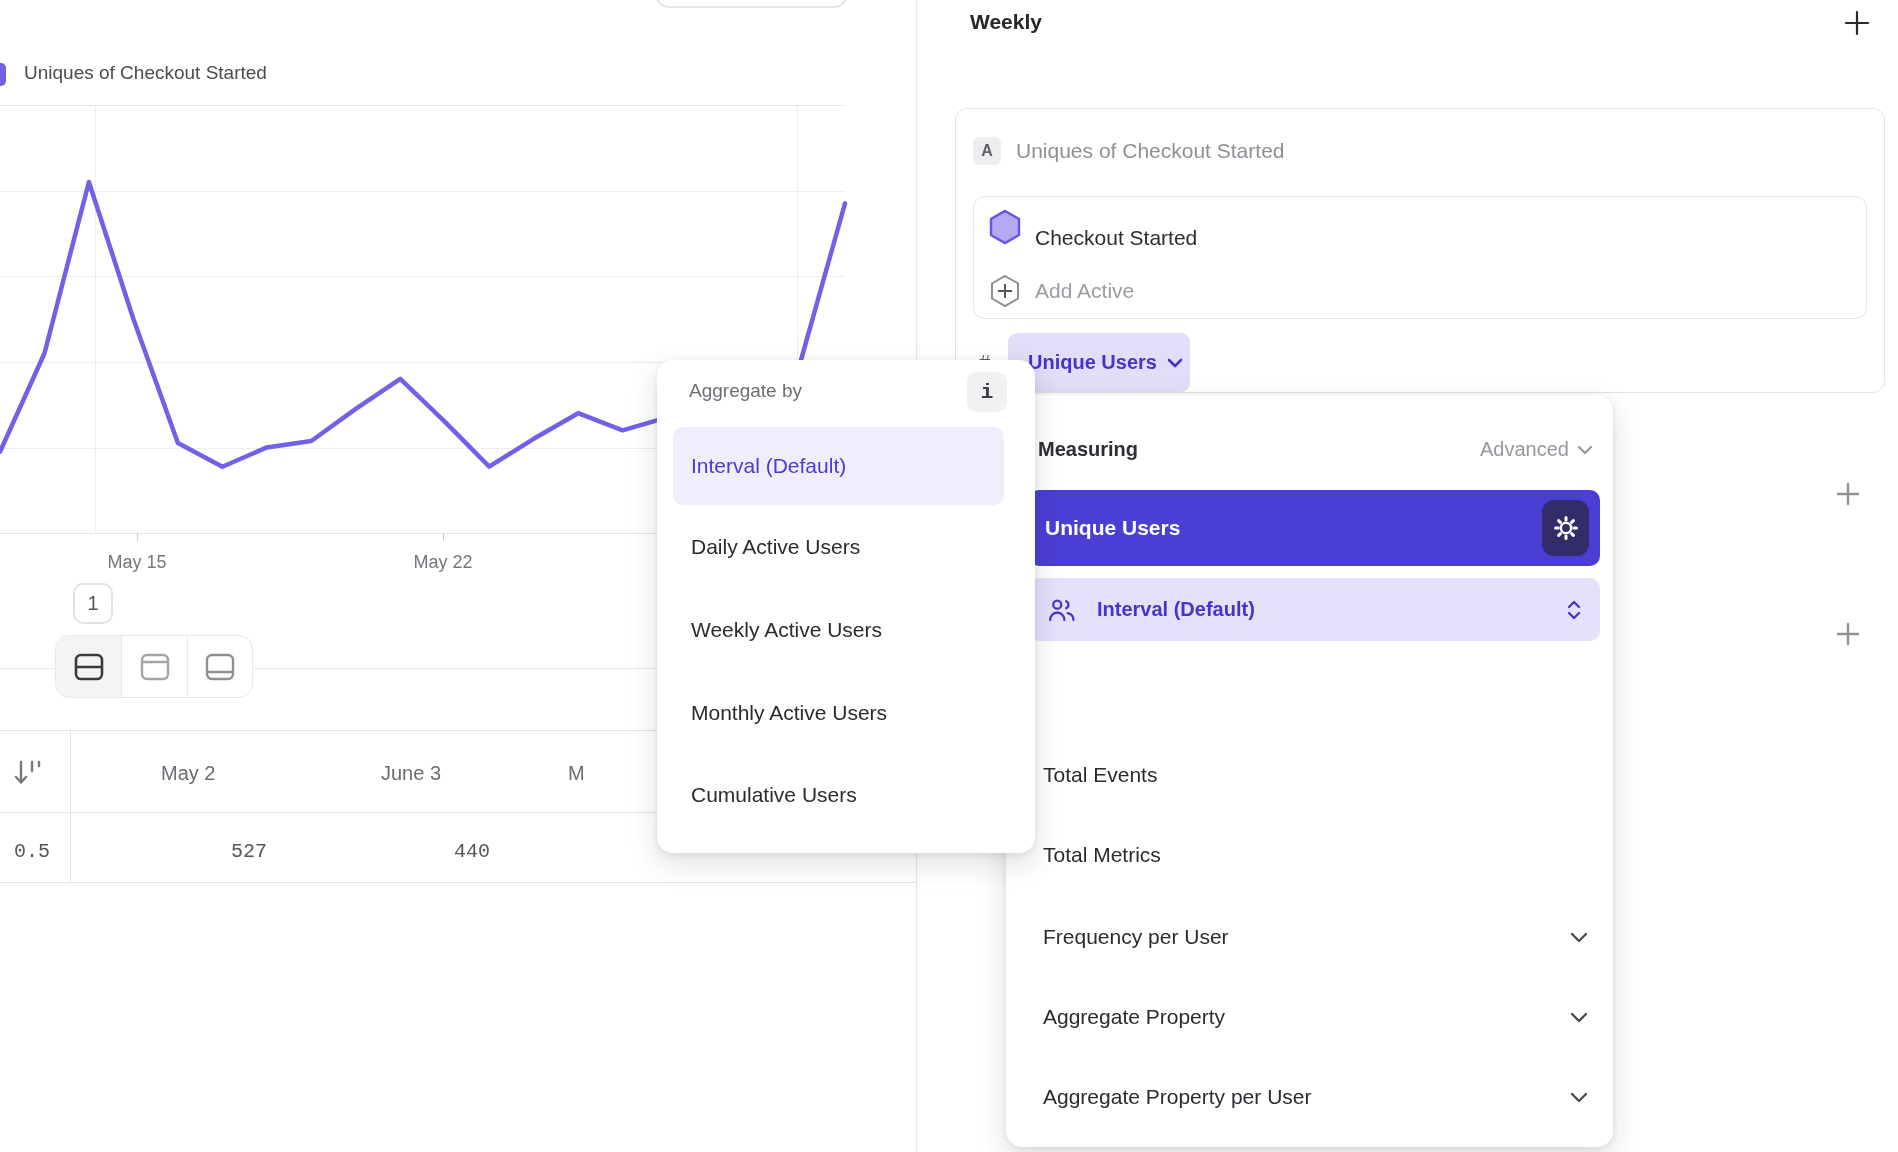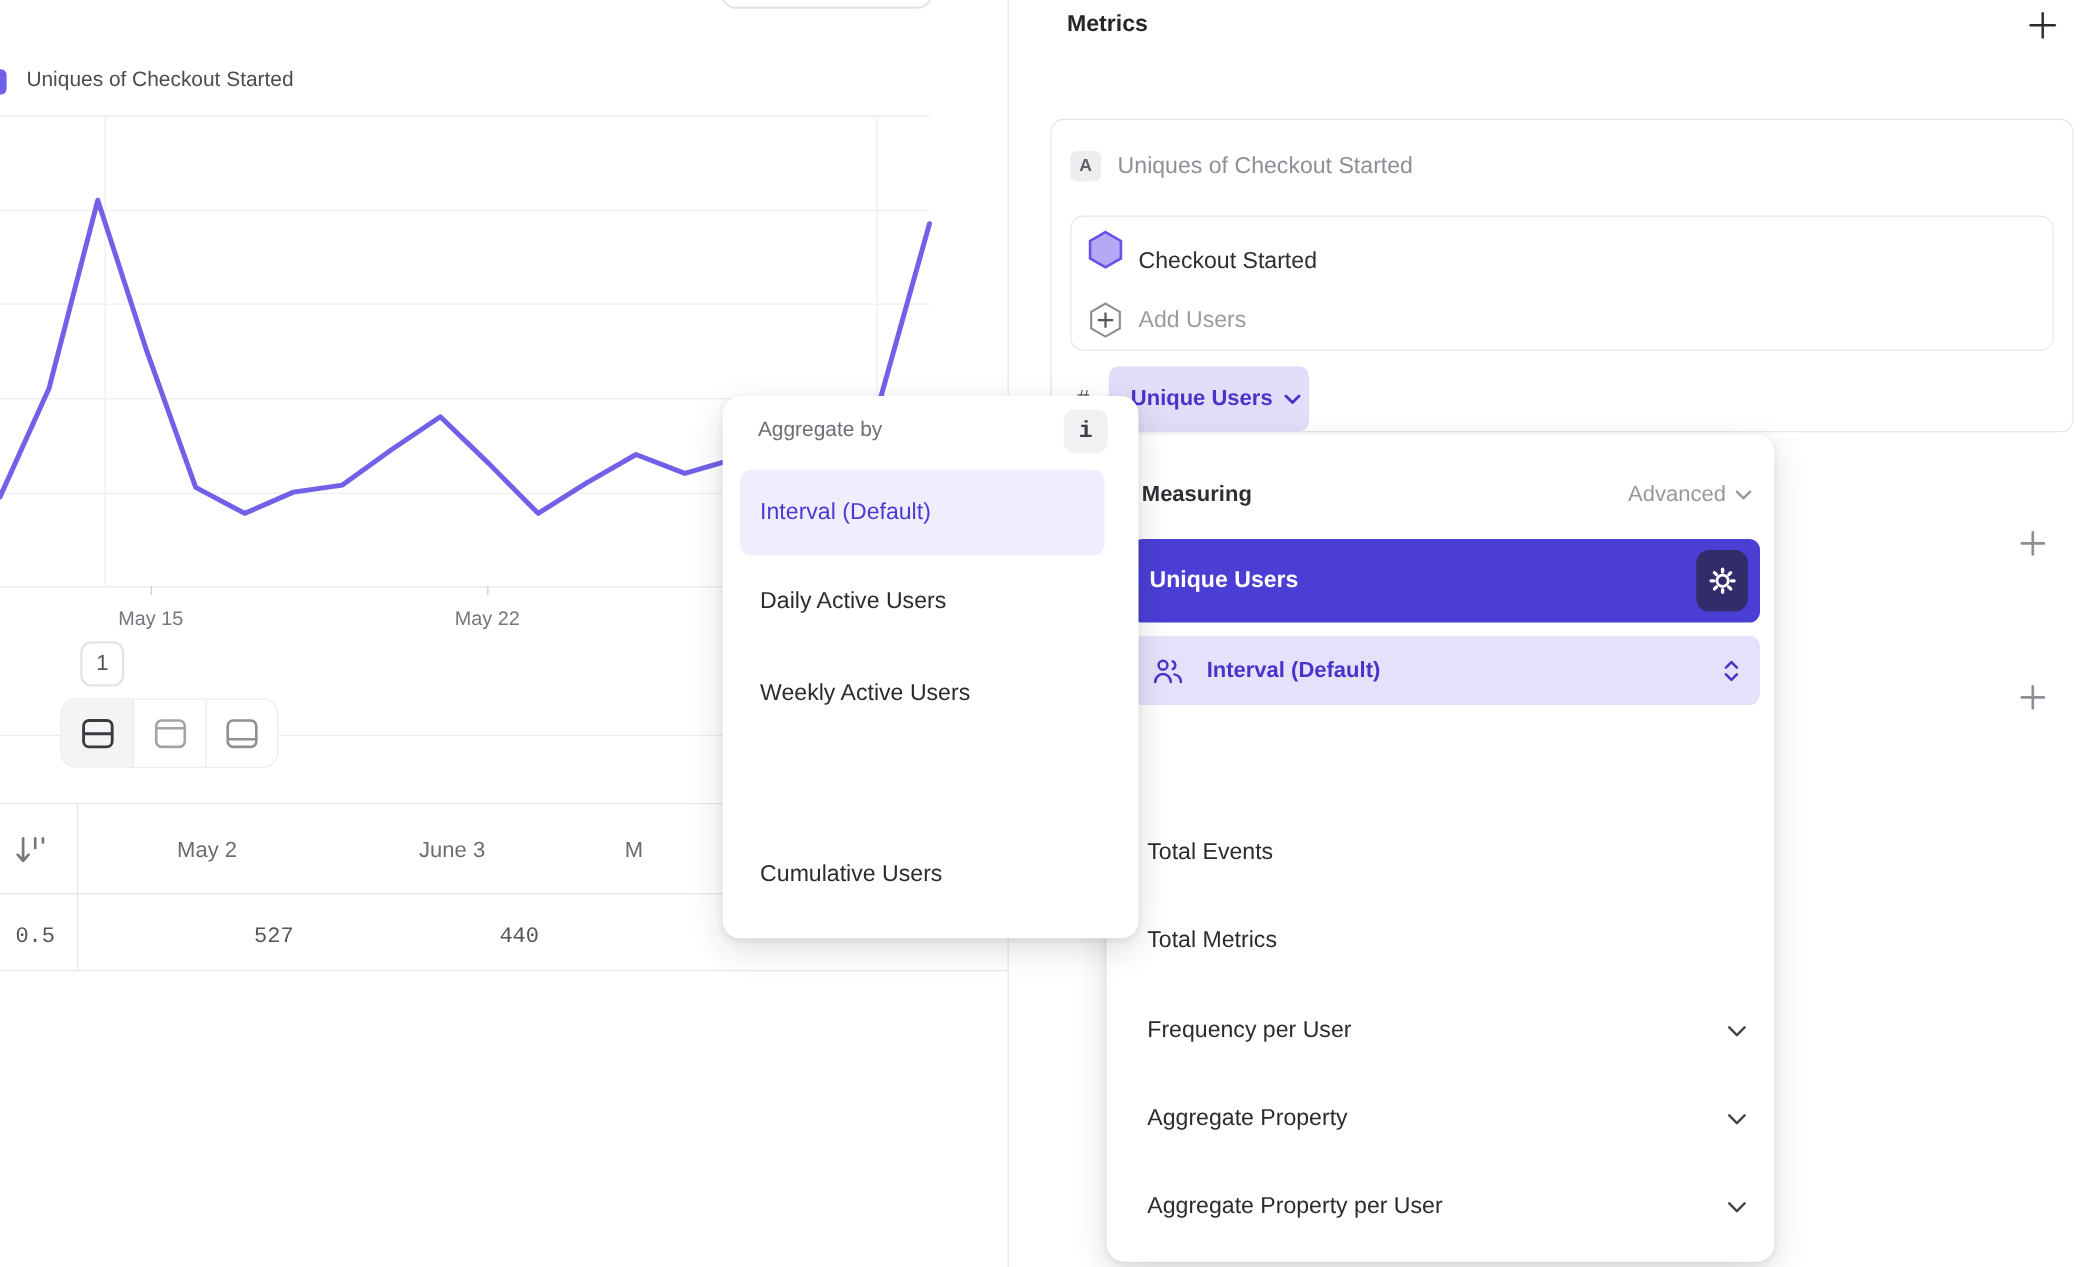--- a/index.html
+++ b/index.html
@@ -142,21 +142,21 @@
   </div>
   <div class="abs th" style="left:161px">May 2</div>
   <div class="abs th" style="left:381px">June 3</div>
   <div class="abs th" style="left:568px">M</div>
   <div class="abs td mono" style="left:-48px">0.5</div>
   <div class="abs td mono" style="left:169px">527</div>
   <div class="abs td mono" style="left:392px">440</div>
 
   <div class="abs v-divider"></div>
 
-  <div class="abs metrics-title">Metrics</div>
+  <div class="abs metrics-title">Weekly</div>
   <div class="abs" style="left:1843px; top:9px">
     <svg width="28" height="28" viewBox="0 0 28 28">
       <line x1="14" y1="3" x2="14" y2="25" stroke="#2b2b2e" stroke-width="2.2" stroke-linecap="round"></line>
       <line x1="3" y1="14" x2="25" y2="14" stroke="#2b2b2e" stroke-width="2.2" stroke-linecap="round"></line>
     </svg>
   </div>
 
   <div class="abs outer-card"></div>
   <div class="abs a-badge">A</div>
   <div class="abs series-title">Uniques of Checkout Started</div>
@@ -168,21 +168,21 @@
     </svg>
   </div>
   <div class="abs event-label">Checkout Started</div>
   <div class="abs" style="left:988px; top:273px">
     <svg width="34" height="36" viewBox="0 0 34 36">
       <polygon points="17,3 30,10.5 30,25.5 17,33 4,25.5 4,10.5" fill="none" stroke="#8e8e95" stroke-width="2"></polygon>
       <line x1="17" y1="11" x2="17" y2="25" stroke="#55555b" stroke-width="2"></line>
       <line x1="10" y1="18" x2="24" y2="18" stroke="#55555b" stroke-width="2"></line>
     </svg>
   </div>
-  <div class="abs add-event-label">Add Users</div>
+  <div class="abs add-event-label">Add Active</div>
 
   <div class="abs hash">#</div>
   <div class="abs measure-chip">
     <span>Unique Users</span>
     <svg width="16" height="10" viewBox="0 0 16 10">
       <polyline points="2,2 8,8 14,2" fill="none" stroke="#4634cb" stroke-width="2.6" stroke-linecap="round" stroke-linejoin="round"></polyline>
     </svg>
   </div>
 
   <div class="abs plus-side" style="left:1833px; top:479px">
@@ -197,20 +197,21 @@
       <line x1="3" y1="13" x2="23" y2="13" stroke="#8e8e94" stroke-width="2.4" stroke-linecap="round"></line>
     </svg>
   </div>
 
   <div id="aggregate-popup" class="abs popup">
     <div class="abs agg-title">Aggregate by</div>
     <div class="abs info-chip">i</div>
     <div class="abs agg-selected">Interval (Default)</div>
     <div class="abs agg-option" style="top:167px">Daily Active Users</div>
     <div class="abs agg-option" style="top:250px">Weekly Active Users</div>
+    <div class="abs agg-option" style="top:333px">Monthly Active Users</div>
     <div class="abs agg-option" style="top:415px">Cumulative Users</div>
   </div>
 
   <div id="measuring-popup" class="abs popup">
     <div class="abs meas-title">Measuring</div>
     <div class="abs advanced">
       <span>Advanced</span>
       <svg width="16" height="10" viewBox="0 0 16 10">
         <polyline points="2,2 8,8 14,2" fill="none" stroke="#97979f" stroke-width="2.2" stroke-linecap="round" stroke-linejoin="round"></polyline>
       </svg>

